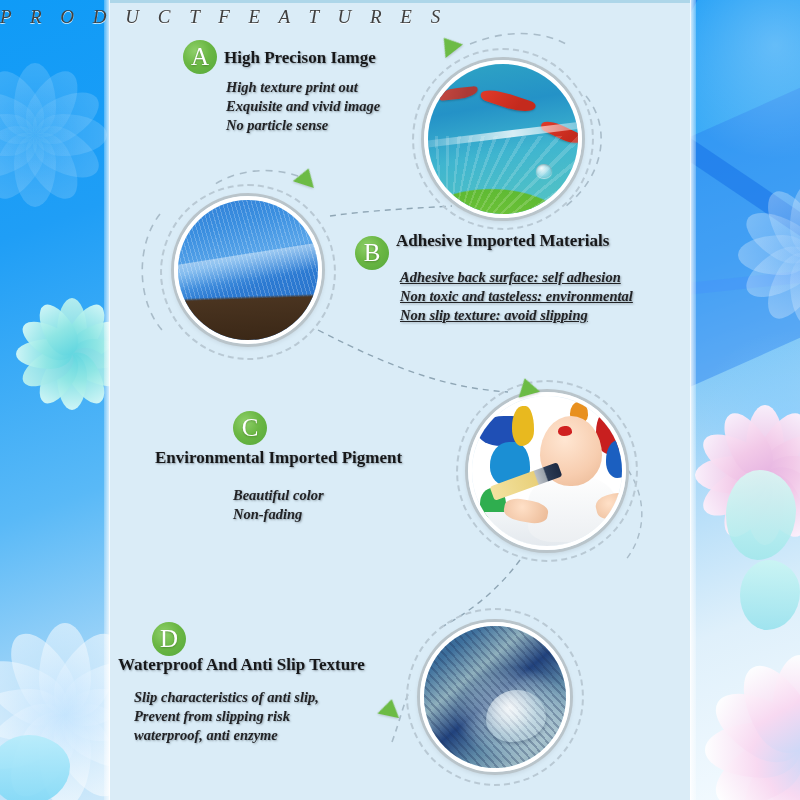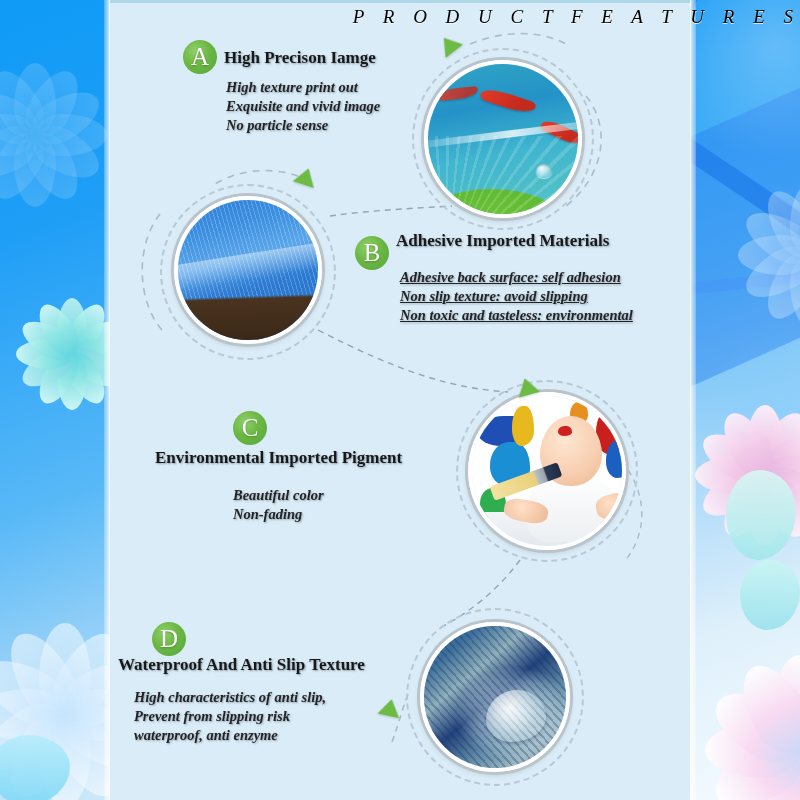--- a/index.html
+++ b/index.html
@@ -107,25 +107,25 @@
     background: linear-gradient(270deg, rgba(255,255,255,0.25), rgba(255,255,255,0.85));
   }
   #panel-topline {
     position: absolute; left: 0; top: 0; width: 100%; height: 3px;
     background: #9ecfe4; opacity: .75;
   }
 
   
   #page-title {
     position: absolute; left: 0; top: 6px; width: 100%;
-    text-align: right;
+    text-align: left;
     font-size: 19px;
     font-style: italic;
     letter-spacing: 7px;
-    color: #000000;
+    color: #404040;
     font-family: "Liberation Serif", "DejaVu Serif", serif;
     text-shadow: 0 1px 0 rgba(255,255,255,0.8);
   }
 
   
   .badge {
     position: absolute;
     width: 34px; height: 34px; border-radius: 50%;
     background: radial-gradient(circle at 36% 32%, #8fd06a 0%, #6bb744 45%, #55a83a 100%);
     color: #ffffff;
@@ -421,22 +421,22 @@
     <div class="inner">
       <div class="fold"></div>
     </div>
   </div>
   <div class="arrow" style="left:295px; top:168px; transform:rotate(18deg);"></div>
 
   <div class="badge" style="left:355px; top:236px;">B</div>
   <div class="feat-title" style="left:396px; top:231px;">Adhesive Imported Materials</div>
   <div class="feat-body" style="left:400px; top:268px;text-decoration:underline;">
     <div>Adhesive back surface: self adhesion</div>
+    <div>Non toxic and tasteless: environmental</div>
     <div>Non slip texture: avoid slipping</div>
-    <div>Non toxic and tasteless: environmental</div>
   </div>
 
   <div class="badge" style="left:233px; top:411px;">C</div>
   <div class="feat-title" style="left:155px; top:448px;">Environmental Imported Pigment</div>
   <div class="feat-body" style="left:233px; top:486px;">
     <div>Beautiful color</div>
     <div>Non-fading</div>
   </div>
 
   <div class="dashring" style="left:456px; top:380px; width:182px; height:182px;"></div>
@@ -456,21 +456,21 @@
       <div class="baby-arm r"></div>
       <div class="brush"></div>
       <div class="splat" style="left:86px; top:30px; width:14px; height:10px; background:#d02020;"></div>
     </div>
   </div>
   <div class="arrow" style="left:516px; top:378px; transform:rotate(-16deg);"></div>
 
   <div class="badge" style="left:152px; top:622px;">D</div>
   <div class="feat-title" style="left:118px; top:655px;">Waterproof And Anti Slip Texture</div>
   <div class="feat-body" style="left:134px; top:688px;">
-    <div>High characteristics of anti slip,</div>
+    <div>Slip characteristics of anti slip,</div>
     <div>Prevent from slipping risk</div>
     <div>waterproof, anti enzyme</div>
   </div>
 
   <div class="dashring" style="left:406px; top:608px; width:178px; height:178px;"></div>
   <div class="photo" id="photo-d">
     <div class="inner">
       <div class="bigdrop"></div>
     </div>
   </div>

